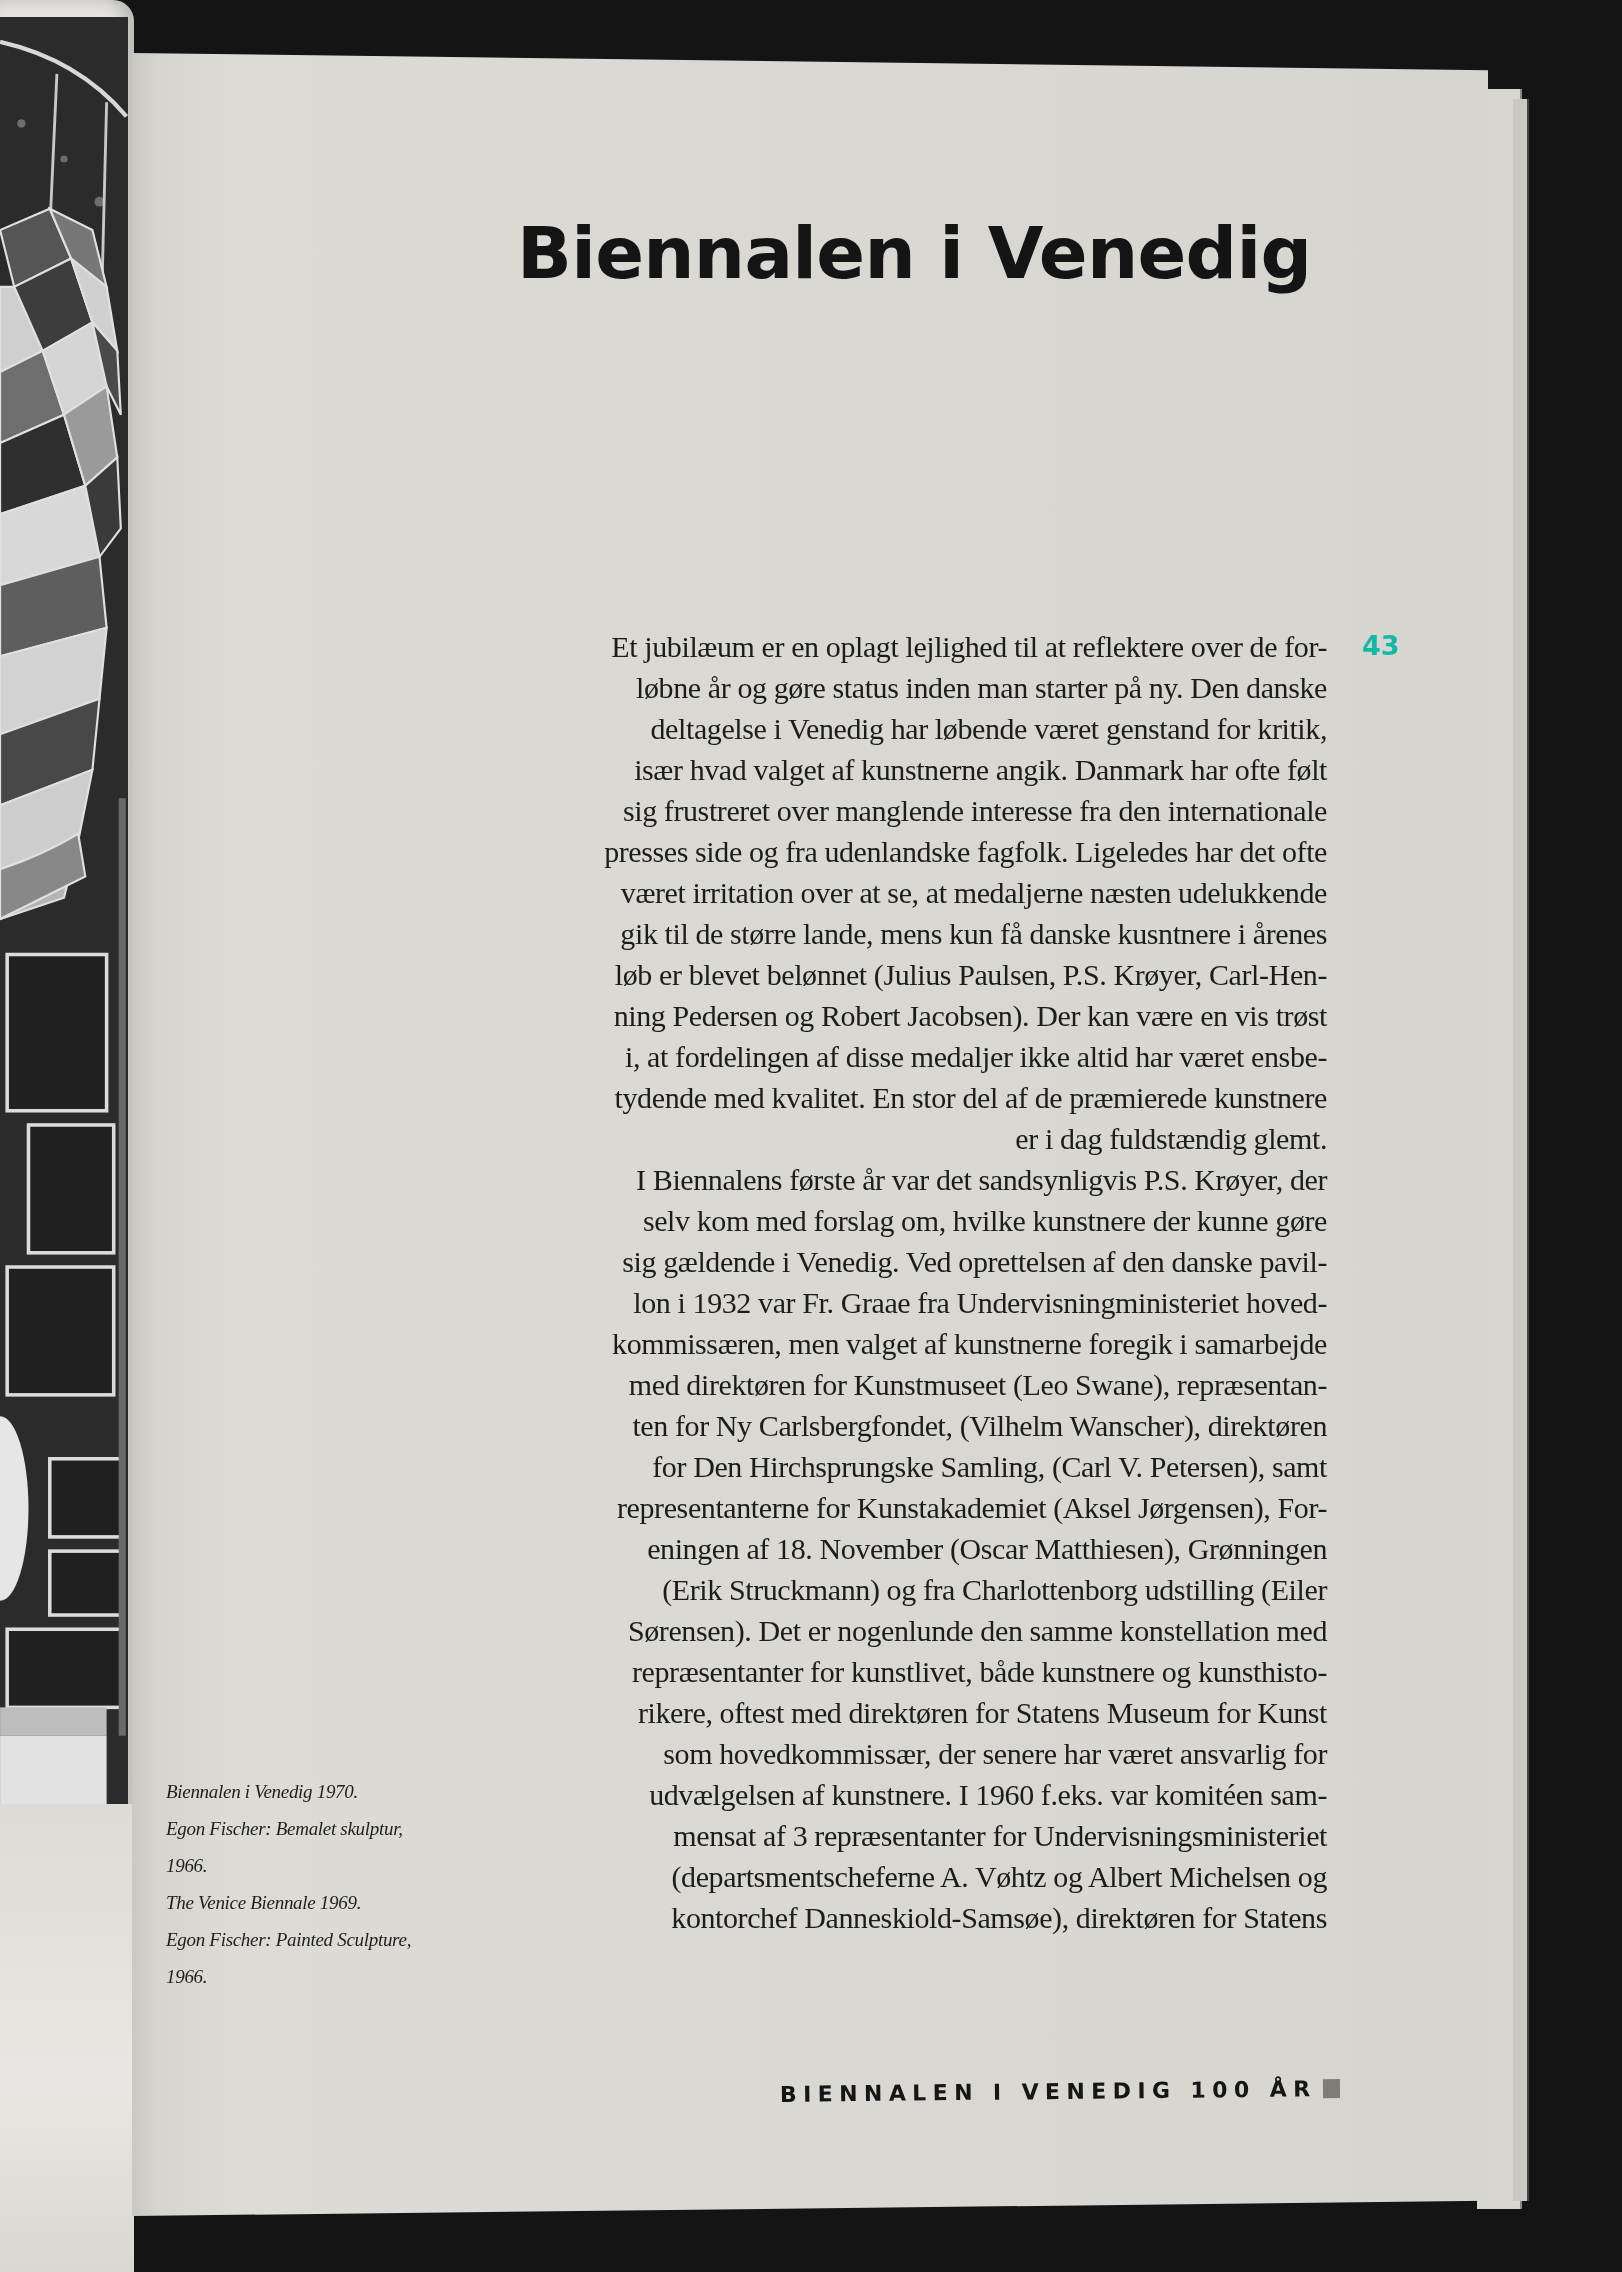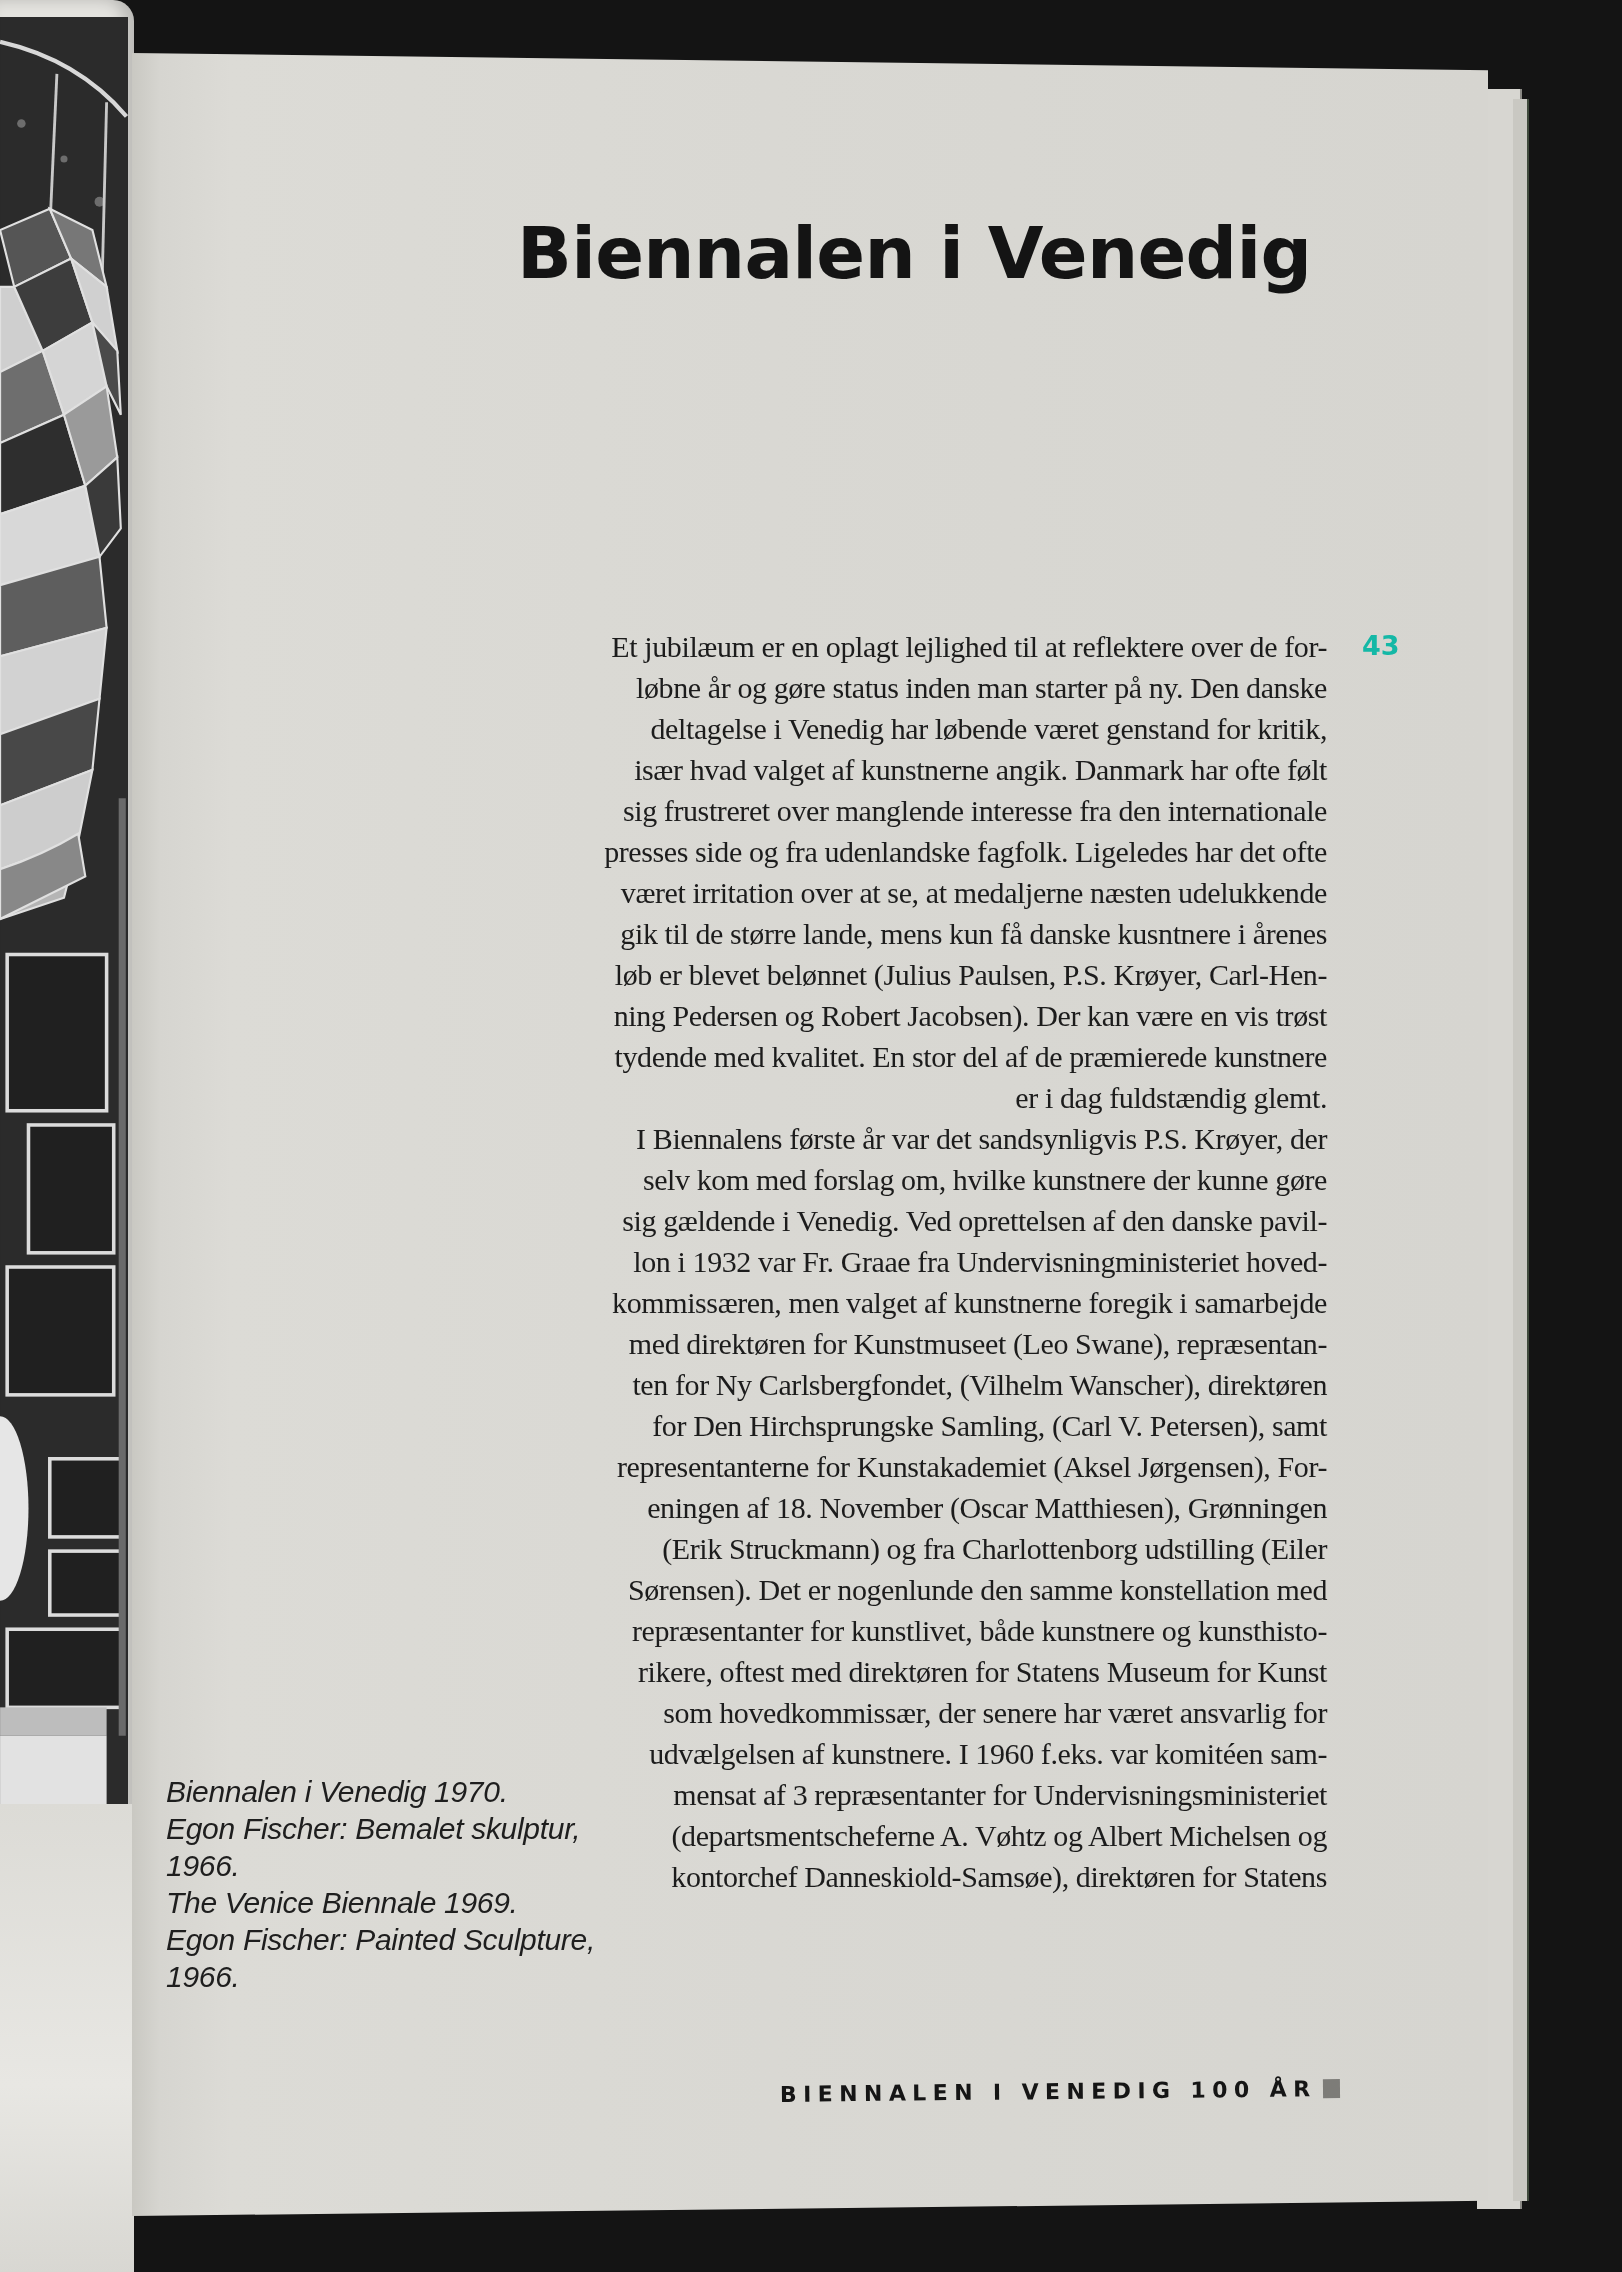--- a/index.html
+++ b/index.html
@@ -65,22 +65,22 @@
     font-family: "Liberation Serif", serif;
     font-size: 30px; line-height: 41px; color: #1c1c1c;
     letter-spacing: -0.4px;
     text-align: right;
   }
   .body-text .line { display: block; white-space: nowrap; }
   .body-text .indent { padding-left: 12.8px; }
 
   .caption {
     position: absolute; left: 166px; top: 1773px; width: 312px;
-    font-family: Liberation Sans, sans-serif; font-style: italic;
-    font-size: 30px; line-height: 37px; color: #1e1e1e;
+    font-family: Liberation Serif, serif; font-style: italic;
+    font-size: 19px; line-height: 37px; color: #1e1e1e;
     letter-spacing: -0.3px;
   }
   .caption .line { display: block; white-space: nowrap; }
 
   .running-footer {
     position: absolute; left: 780px; top: 2079px;
     display: flex; align-items: center;
     font-family: "DejaVu Sans", sans-serif; font-weight: bold;
     font-size: 22px; letter-spacing: 6.4px; color: #151515;
     transform: rotate(-0.6deg);
@@ -168,20 +168,21 @@
   <span class="line">Et jubilæum er en oplagt lejlighed til at reflektere over de for-</span>
   <span class="line">løbne år og gøre status inden man starter på ny. Den danske</span>
   <span class="line">deltagelse i Venedig har løbende været genstand for kritik,</span>
   <span class="line">især hvad valget af kunstnerne angik. Danmark har ofte følt</span>
   <span class="line">sig frustreret over manglende interesse fra den internationale</span>
   <span class="line">presses side og fra udenlandske fagfolk. Ligeledes har det ofte</span>
   <span class="line">været irritation over at se, at medaljerne næsten udelukkende</span>
   <span class="line">gik til de større lande, mens kun få danske kusntnere i årenes</span>
   <span class="line">løb er blevet belønnet (Julius Paulsen, P.S. Krøyer, Carl-Hen-</span>
   <span class="line">ning Pedersen og Robert Jacobsen). Der kan være en vis trøst</span>
+  <span class="line">i, at fordelingen af disse medaljer ikke altid har været ensbe-</span>
   <span class="line">tydende med kvalitet. En stor del af de præmierede kunstnere</span>
   <span class="line">er i dag fuldstændig glemt.</span>
   <span class="line indent">I Biennalens første år var det sandsynligvis P.S. Krøyer, der</span>
   <span class="line">selv kom med forslag om, hvilke kunstnere der kunne gøre</span>
   <span class="line">sig gældende i Venedig. Ved oprettelsen af den danske pavil-</span>
   <span class="line">lon i 1932 var Fr. Graae fra Undervisningministeriet hoved-</span>
   <span class="line">kommissæren, men valget af kunstnerne foregik i samarbejde</span>
   <span class="line">med direktøren for Kunstmuseet (Leo Swane), repræsentan-</span>
   <span class="line">ten for Ny Carlsbergfondet, (Vilhelm Wanscher), direktøren</span>
   <span class="line">for Den Hirchsprungske Samling, (Carl V. Petersen), samt</span>

